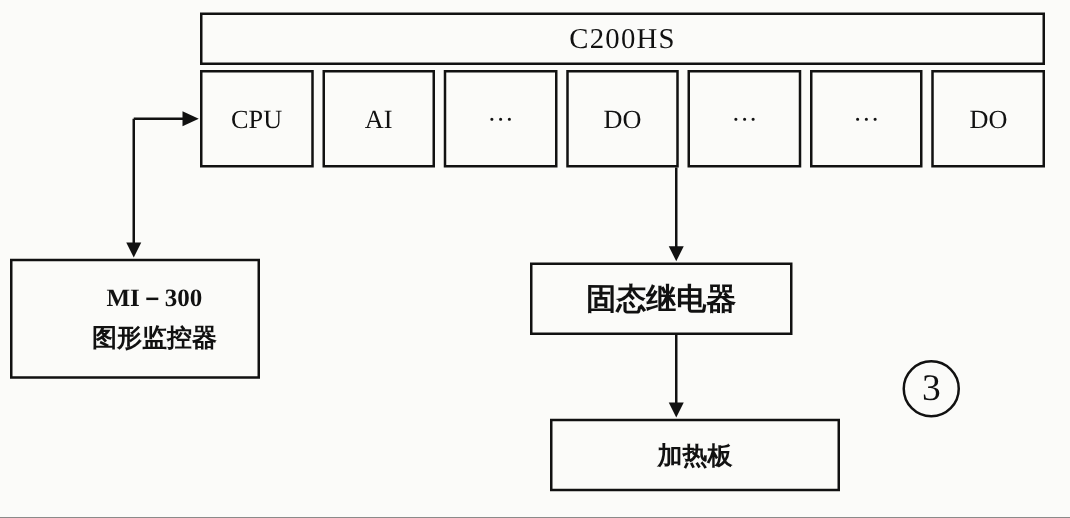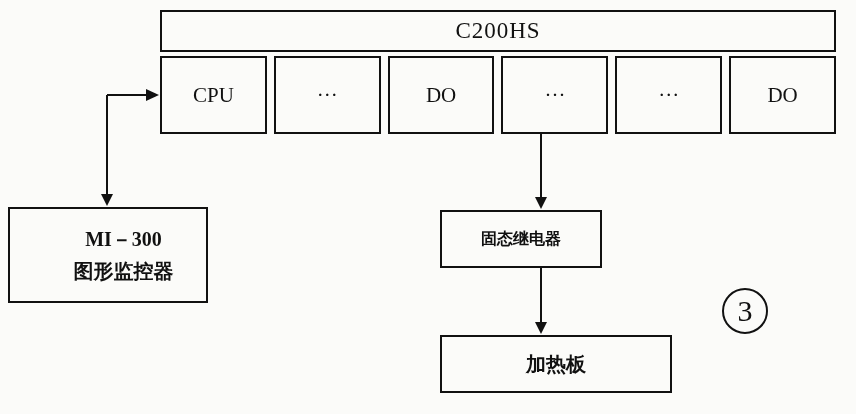--- a/index.html
+++ b/index.html
@@ -40,22 +40,22 @@
     font-size:21px;color:#111;
   }
   .monitor-box{
     left:8px;top:207px;width:200px;height:96px;
     flex-direction:column;
     font-size:20px;font-weight:bold;
     line-height:1.6;
     padding-left:31px;
   }
   .relay-box{
-    left:440px;top:210px;width:162px;height:58px;
-    font-size:16px;font-weight:bold;
+    left:424px;top:210px;width:210px;height:58px;
+    font-size:24px;font-weight:bold;
   }
   .heater-box{
     left:440px;top:335px;width:232px;height:58px;
     font-size:20px;font-weight:bold;
   }
   .figure-badge{
     position:absolute;
     left:722px;top:288px;
     width:46px;height:46px;
     border:2px solid #111;border-radius:50%;
@@ -76,20 +76,23 @@
 
 <div class="canvas">
 
   <div class="box plc-title">
     <span>C200HS</span>
   </div>
 
   <div class="module-row">
     <div class="module-cell">
       <span>CPU</span>
+    </div>
+    <div class="module-cell">
+      <span>AI</span>
     </div>
     <div class="module-cell">
       <span>···</span>
     </div>
     <div class="module-cell">
       <span>DO</span>
     </div>
     <div class="module-cell">
       <span>···</span>
     </div>

